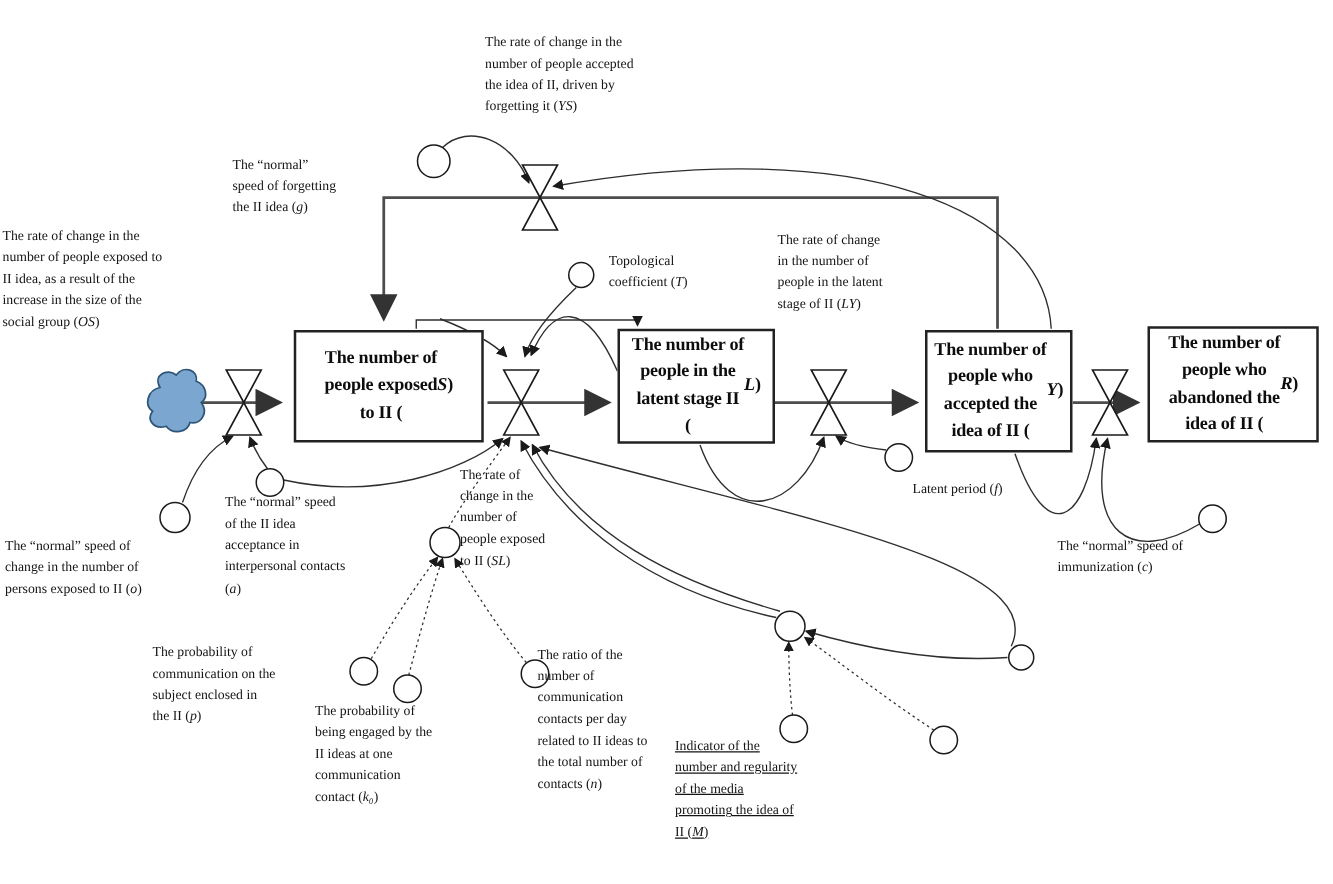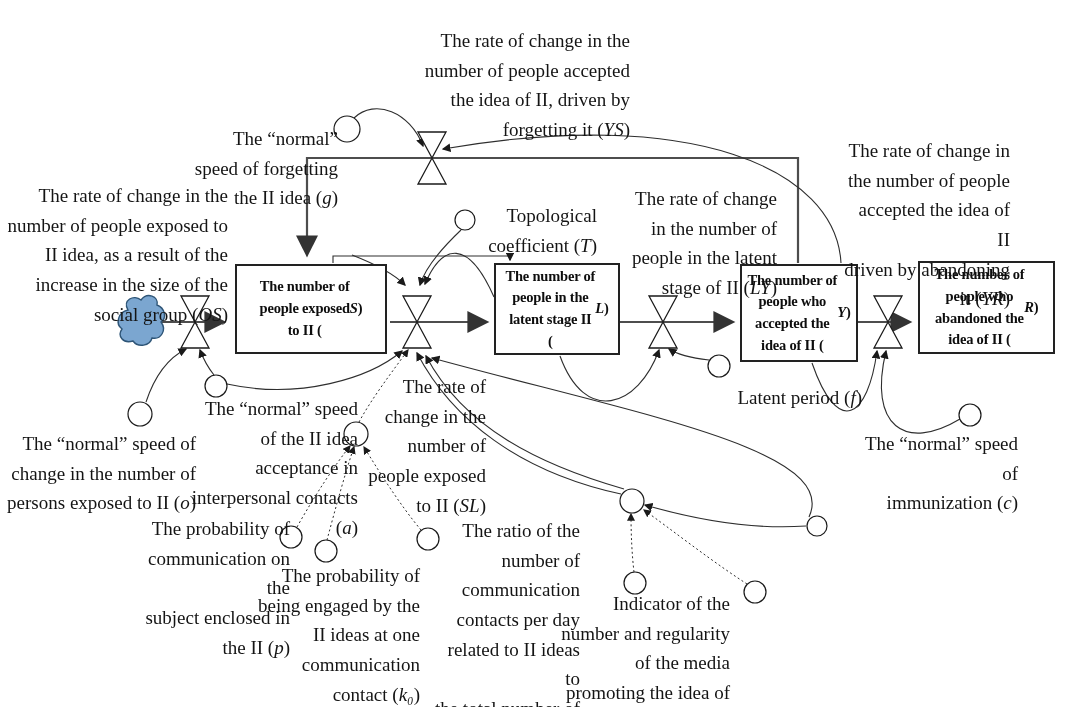--- a/index.html
+++ b/index.html
@@ -2,22 +2,22 @@
 <html><head>
 <meta charset="utf-8">
 <style>
   html,body{margin:0;padding:0;background:#ffffff;}
   .canvas{
     position:relative;width:1066px;height:707px;background:#ffffff;overflow:hidden;
     font-family:"Liberation Serif","DejaVu Serif",serif;color:#111;
   }
   .canvas svg{position:absolute;left:0;top:0;}
   .lbl{
-    position:absolute;text-align:right;white-space:pre-line;
-    font-size:19px;line-height:1.56;color:#141414;
+    position:absolute;text-align:left;white-space:pre-line;
+    font-size:11px;line-height:1.56;color:#141414;
   }
   .lbl i, .stock i{font-style:italic;}
   .stock{
     position:absolute;background:#ffffff;border:2px solid #222;
     display:flex;align-items:center;justify-content:center;
     text-align:center;white-space:pre-line;font-weight:bold;
     font-size:14.5px;line-height:1.5;color:#0d0d0d;box-sizing:border-box;
     letter-spacing:-0.2px;
   }
 </style>
@@ -131,25 +131,20 @@
 number of people exposed to
 II idea, as a result of the
 increase in the size of the
 social group (<i>OS</i>)</div>
 <div class="lbl" style="left:487px;top:201px;width:110px;">Topological
 coefficient (<i>T</i>)</div>
 <div class="lbl" style="left:622px;top:184px;width:155px;">The rate of change
 in the number of
 people in the latent
 stage of II (<i>LY</i>)</div>
-<div class="lbl" style="left:842px;top:136px;width:168px;">The rate of change in
-the number of people
-accepted the idea of II
-driven by abandoning
-it (<i>YR</i>)</div>
 <div class="lbl" style="left:4px;top:429px;width:192px;">The “normal” speed of
 change in the number of
 persons exposed to II (<i>o</i>)</div>
 <div class="lbl" style="left:180px;top:394px;width:178px;">The “normal” speed
 of the II idea
 acceptance in
 interpersonal contacts
 (<i>a</i>)</div>
 <div class="lbl" style="left:368px;top:372px;width:118px;">The rate of
 change in the
@@ -165,21 +160,21 @@
 II ideas at one
 communication
 contact (<i>k₀</i>)</div>
 <div class="lbl" style="left:430px;top:516px;width:150px;">The ratio of the
 number of
 communication
 contacts per day
 related to II ideas to
 the total number of
 contacts (<i>n</i>)</div>
-<div class="lbl" style="left:558px;top:589px;width:172px;">Indicator of the
+<div class="lbl" style="left:540px;top:589px;width:172px;text-decoration:underline;">Indicator of the
 number and regularity
 of the media
 promoting the idea of
 II (<i>M</i>)</div>
 <div class="lbl" style="left:846px;top:429px;width:172px;">The “normal” speed of
 immunization (<i>c</i>)</div>
 <div class="lbl" style="left:730px;top:383px;width:132px;">Latent period (<i>f</i>)</div>
 
 </div>
 

